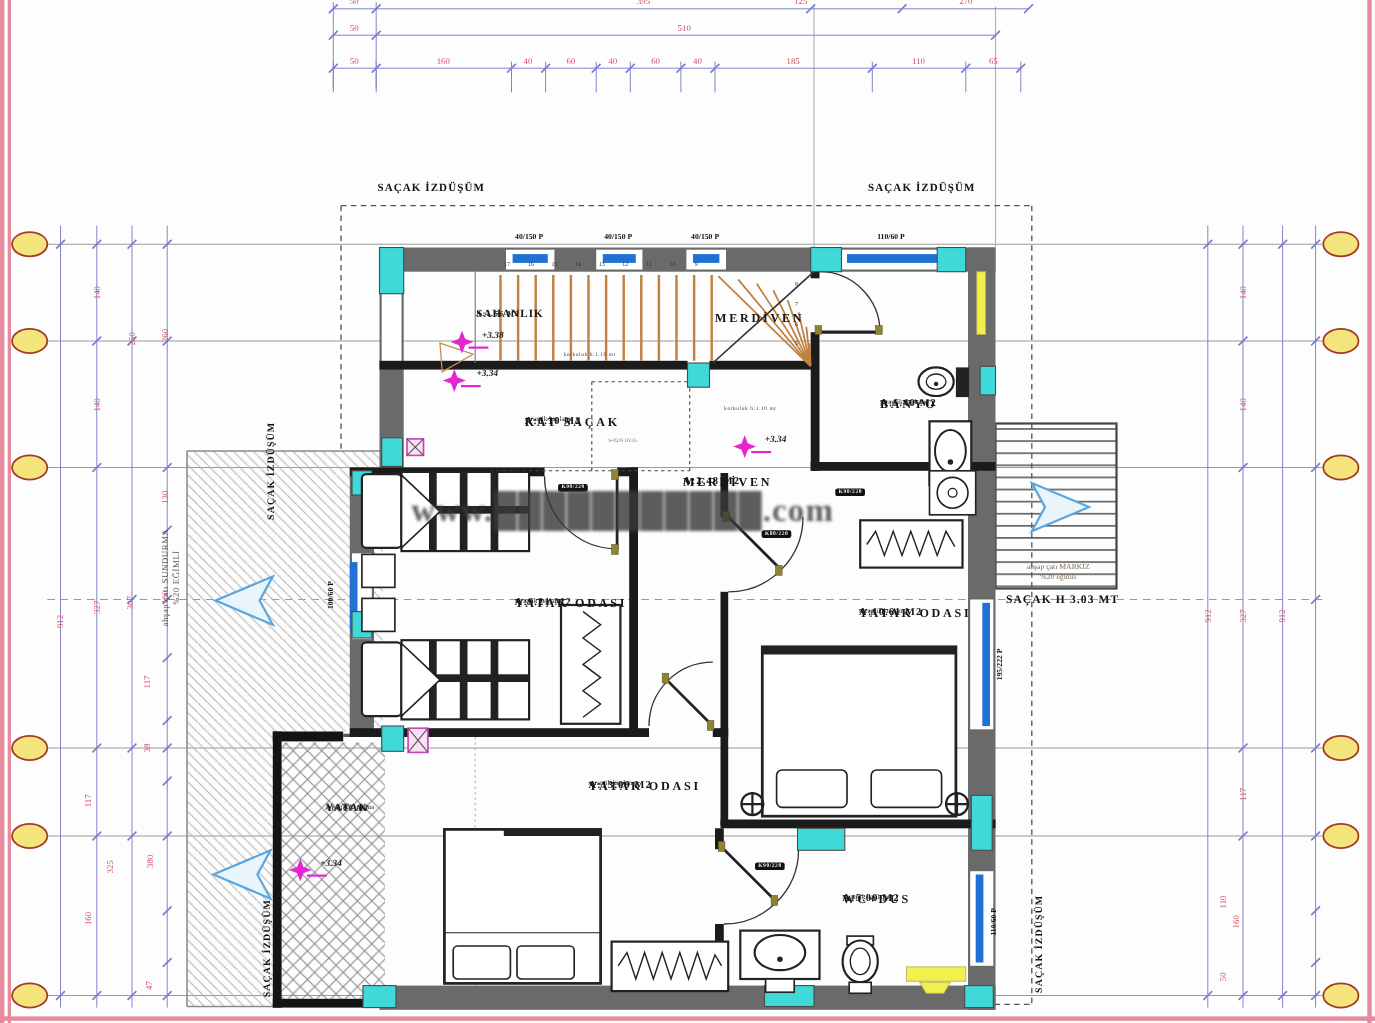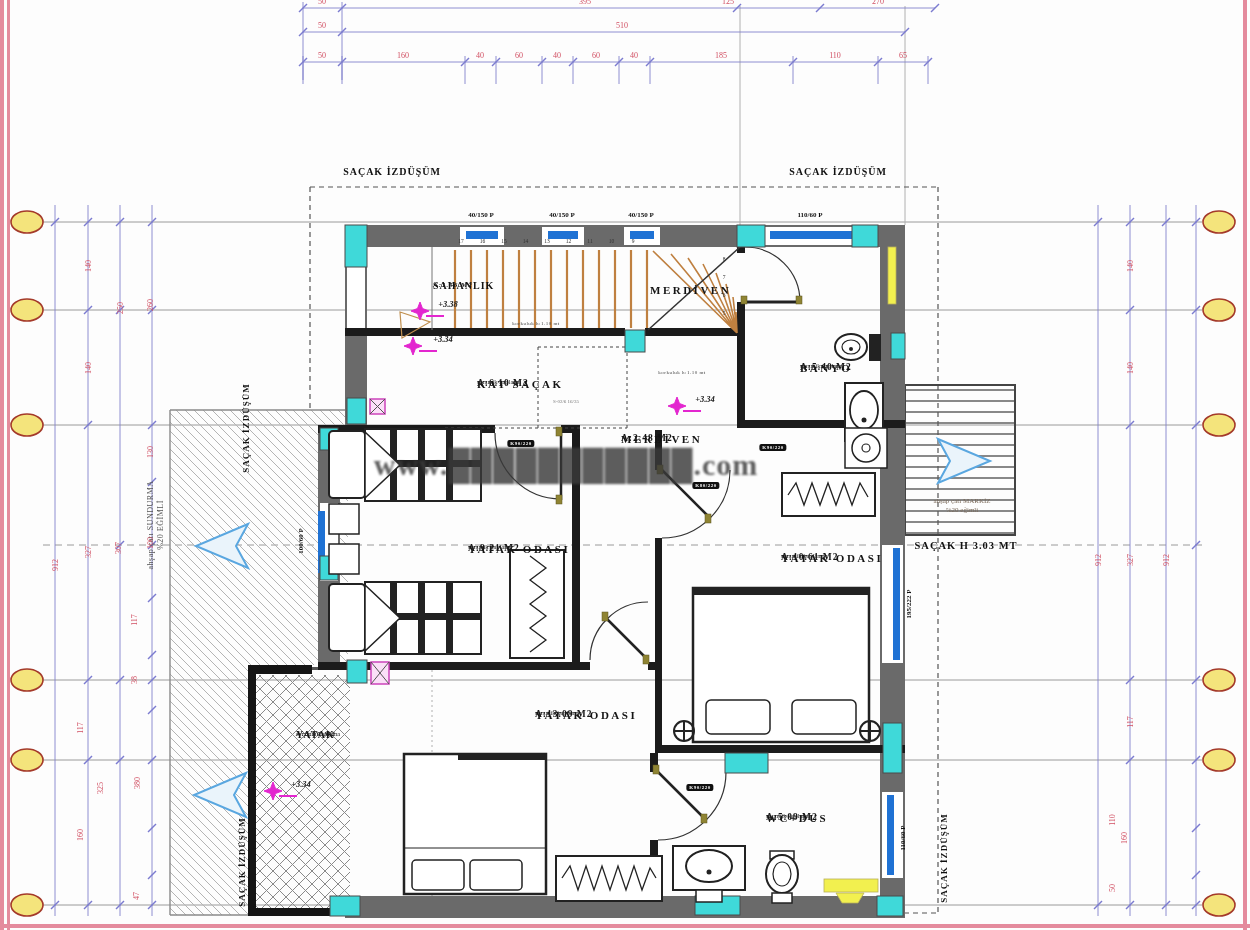--- a/index.html
+++ b/index.html
@@ -405,21 +405,21 @@
   <div class="sacak-h" style="left:838px;top:166px">SAÇAK İZDÜŞÜM</div>
   <div class="sacak-v" style="left:246px;top:428px">SAÇAK İZDÜŞÜM</div>
   <div class="sacak-v" style="left:242px;top:862px">SAÇAK İZDÜŞÜM</div>
   <div class="sacak-v" style="left:944px;top:858px">SAÇAK İZDÜŞÜM</div>
   <div class="sacakh-big" style="left:966px;top:540px">SAÇAK H 3.03 MT</div>
 
   <div class="sundurma" style="left:156px;top:525px">
     <span>ahşap çatı SUNDURMA</span><br>
     <span>%20 EĞİMLİ</span>
   </div>
-  <div class="markiz" style="left:962px;top:497px">
+  <div class="markiz" style="left:962px;top:511px">
     <span>ahşap çatı MARKİZ</span><br>
     <span>%20 eğimli</span>
   </div>
 
   <div class="korkuluk" style="left:536px;top:321px">korkuluk h:1.10 mt</div>
   <div class="korkuluk" style="left:682px;top:370px">korkuluk h:1.10 mt</div>
   <div class="ssec" style="left:566px;top:399px">S-02/6 16/35</div>
 
   <div class="watermark" style="left:566px;top:448px">www.███████████.com</div>
 <div class="room small" style="left: 433px; top: 281px;">

